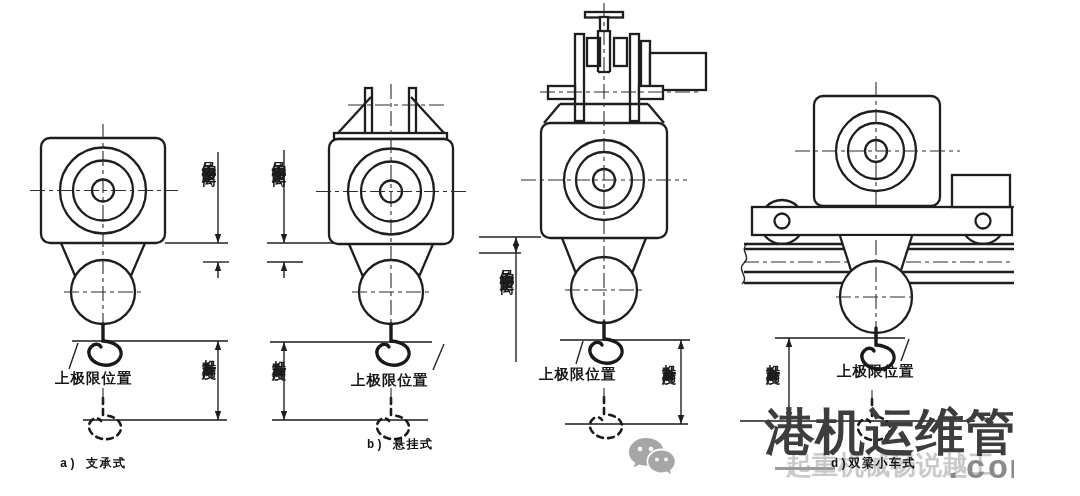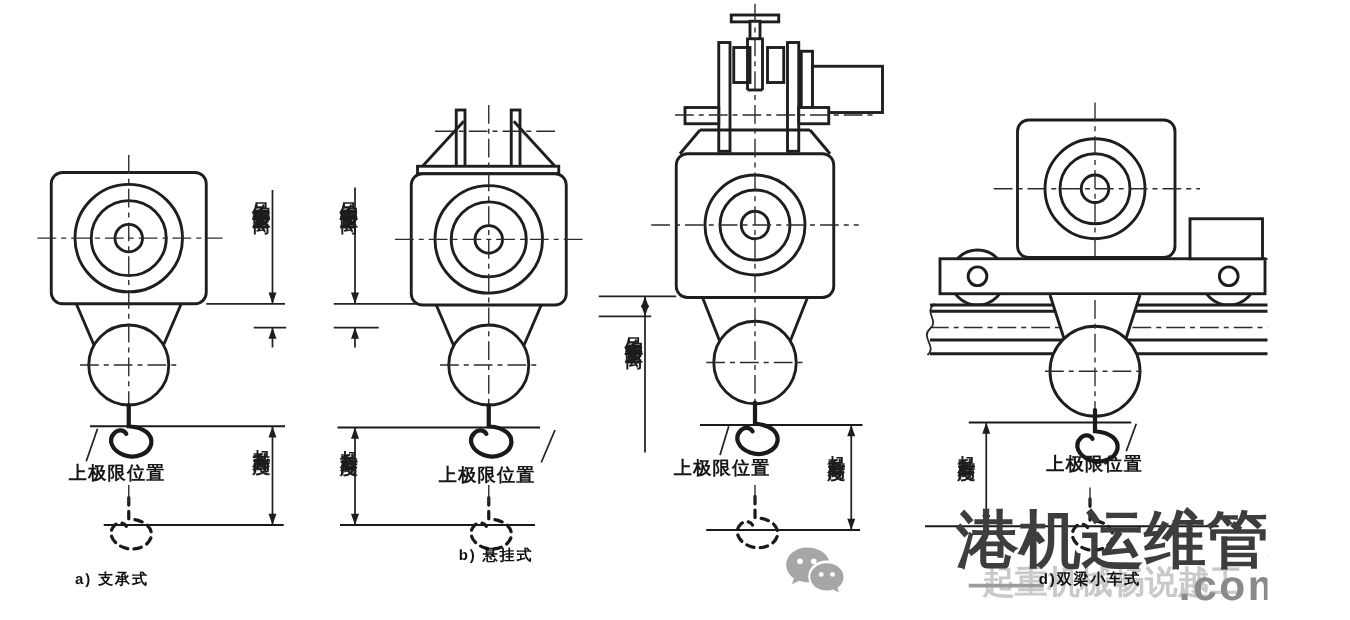--- a/index.html
+++ b/index.html
@@ -1,18 +1,18 @@
 <!DOCTYPE html>
 <html><head>
 <meta charset="utf-8">
 <style>
   html,body{margin:0;padding:0;background:#ffffff;}
   #stage{
     position:relative;width:1014px;height:496px;background:#ffffff;overflow:hidden;
-    font-family:Liberation Sans, sans-serif;
+    font-family:Liberation Mono, monospace;
   }
   #lineart{position:absolute;left:0;top:0;z-index:1;}
   
   .ln  {stroke:#1e1e1e;stroke-width:2.3;fill:none;}
   .lnf {stroke:#1e1e1e;stroke-width:2.3;fill:#ffffff;}
   .msk {fill:#ffffff;stroke:none;}
   .thin{stroke:#232323;stroke-width:1.4;fill:none;}
   .lim {stroke:#1a1a1a;stroke-width:1.7;fill:none;}
   .cl  {stroke:#2c2c2c;stroke-width:1.1;fill:none;stroke-dasharray:15 4 4 4;}
   .arr {fill:#1e1e1e;stroke:none;}

